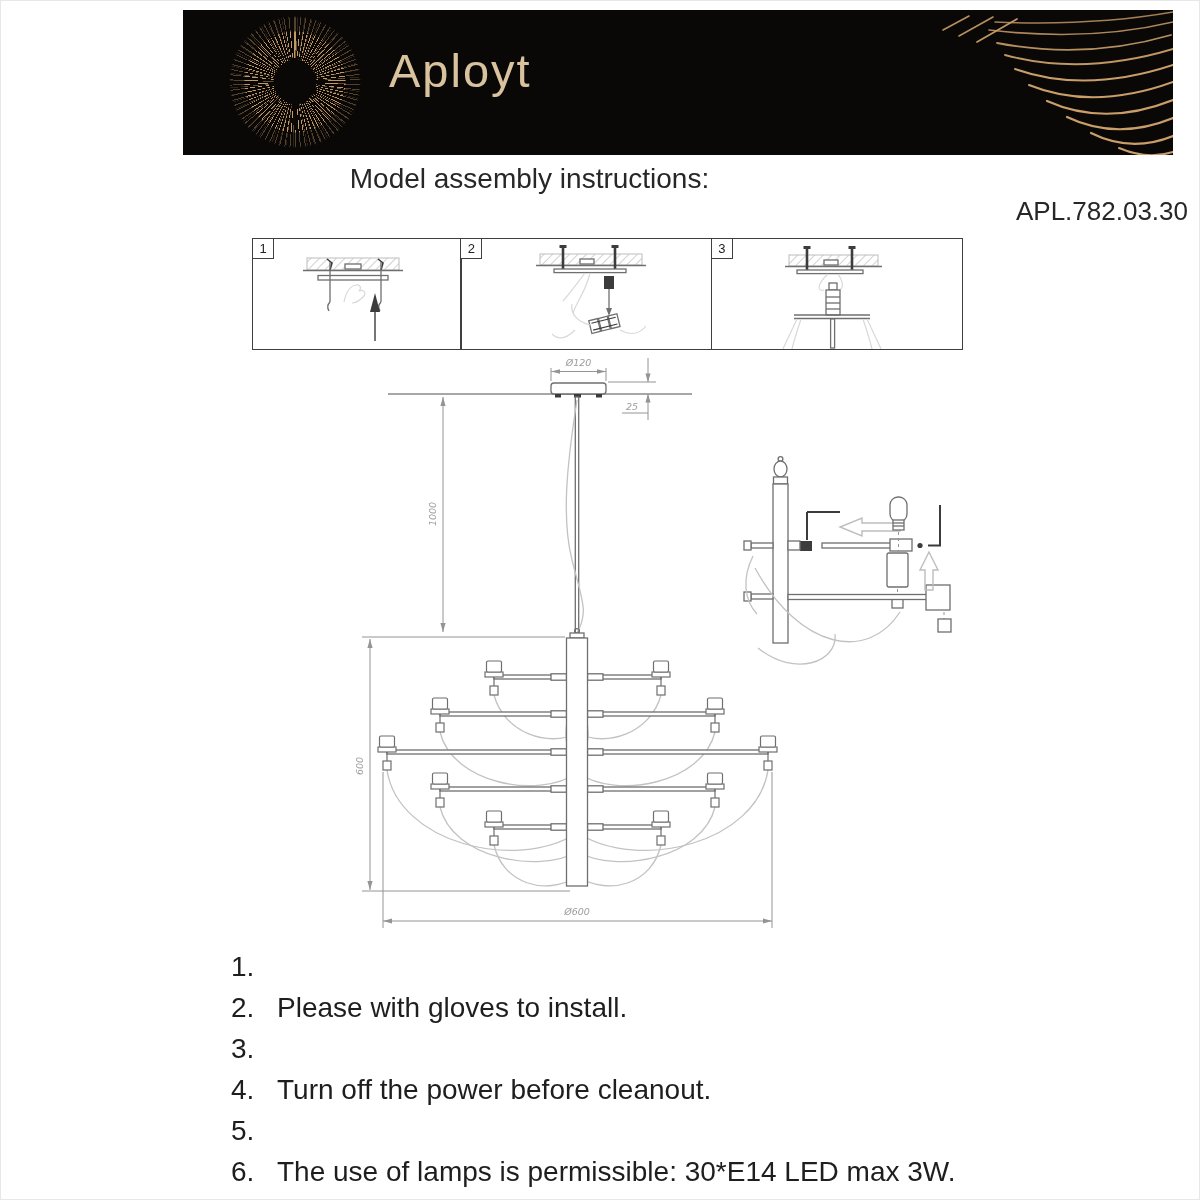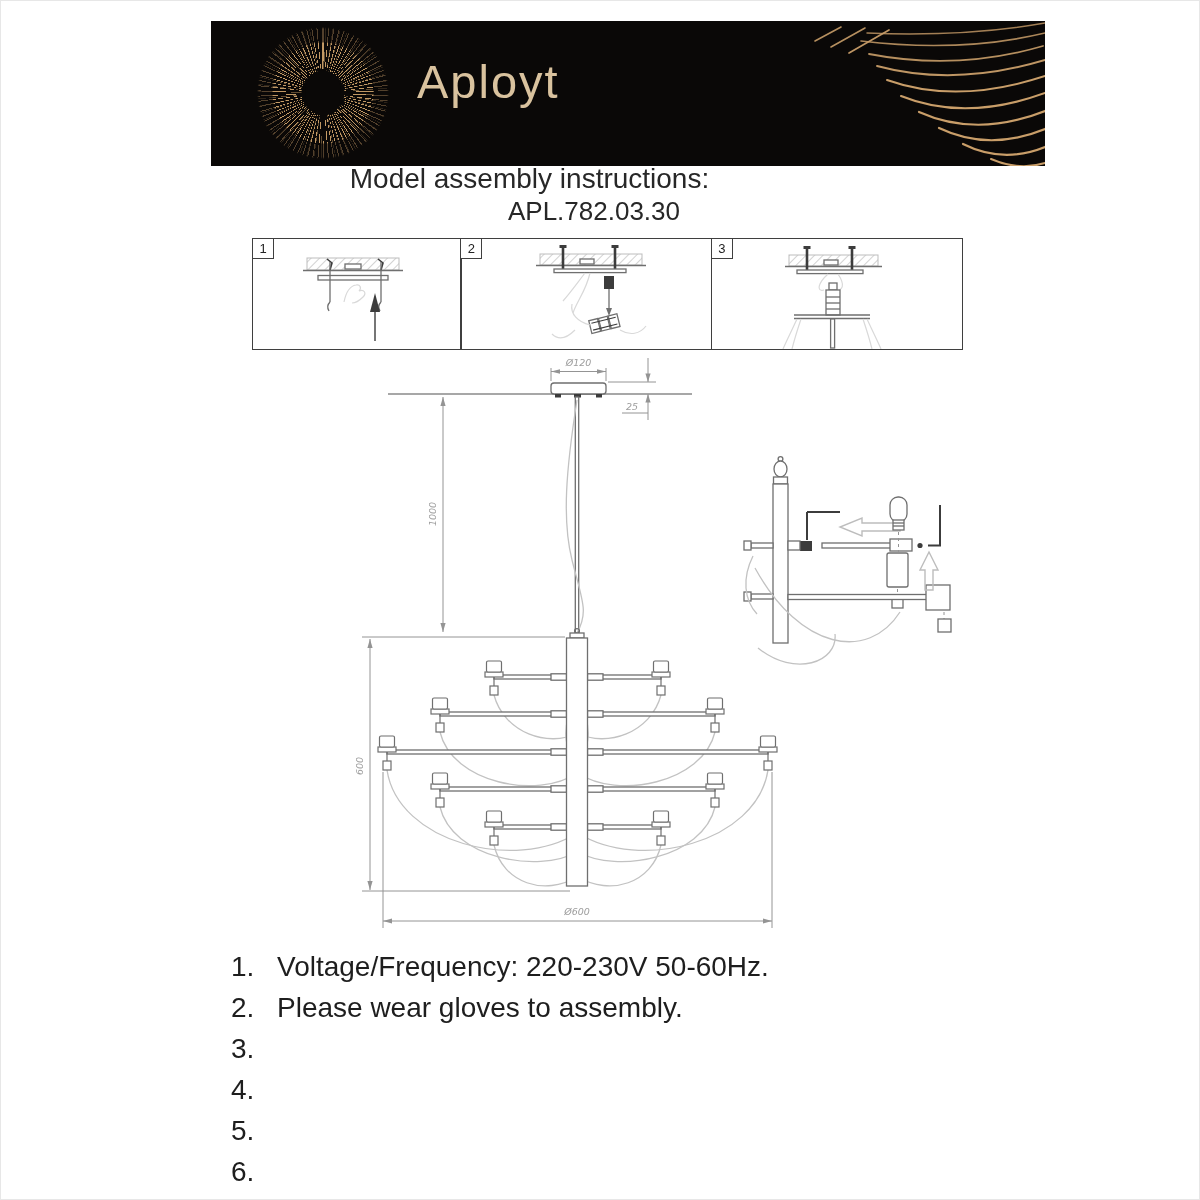--- a/index.html
+++ b/index.html
@@ -1,37 +1,37 @@
 <!DOCTYPE html>
 <html style="--banner_bg: #0a0807; --accent_gold: #c99e69; --brand_text: #d9c29e; --line: #6f6f6f; --wire: #c2c2c2; --dim: #949494; --text: #1e1e1e;"><head>
 <meta charset="utf-8">
 <style>
   html,body{margin:0;padding:0;background:#ffffff;}
   .page{position:relative;width:1200px;height:1200px;background:#fff;
         font-family:"Liberation Sans",sans-serif;overflow:hidden;
         box-shadow:inset 0 0 0 1px #e7e7e7;}
   
-  .banner{position:absolute;left:183px;top:21px;width:834px;height:145px;
-          background:var(--banner_bg,#0a0807);overflow:hidden;margin-left:28px;}
+  .banner{position:absolute;left:183px;top:10px;width:990px;height:145px;
+          background:var(--banner_bg,#0a0807);overflow:hidden;}
   .burst{position:absolute;left:44px;top:4px;width:136px;height:136px;}
   .burst-rays{position:absolute;inset:0;border-radius:50%;
     background:
       repeating-conic-gradient(from 0deg, rgba(203,160,105,.95) 0 .9deg, transparent .9deg 4.6deg),
       repeating-conic-gradient(from 2.1deg, rgba(203,160,105,.45) 0 .7deg, transparent .7deg 6.4deg);
     -webkit-mask:radial-gradient(circle at 50% 50%, transparent 0 21px, #000 22px 50px, rgba(0,0,0,.4) 51px 64px, transparent 66px);
             mask:radial-gradient(circle at 50% 50%, transparent 0 21px, #000 22px 50px, rgba(0,0,0,.4) 51px 64px, transparent 66px);}
   .burst-hole{position:absolute;left:50%;top:50%;width:36px;height:46px;
               transform:translate(-50%,-50%);background:var(--banner_bg,#0a0807);border-radius:50%;}
   .brand{position:absolute;left:206px;top:33px;font-size:47px;color:#d9c29e;
          letter-spacing:2px;font-weight:normal;}
   .banner-rays{position:absolute;right:0;top:0;}
   
   .title{position:absolute;left:0;top:163px;width:1059px;text-align:center;
          font-size:28px;color:#272727;z-index:3;}
-  .model{position:absolute;left:0;top:196px;width:1188px;text-align:center;
+  .model{position:absolute;left:0;top:196px;width:1188px;text-align:right;
          font-size:26px;color:#272727;z-index:3;}
   
   .panels{position:absolute;left:252px;top:238px;display:flex;z-index:2;}
   .panel{height:112px;border:1.6px solid #3f3f3f;box-sizing:border-box;
          position:relative;background:transparent;}
   .panel.p1{width:210px;}
   .panel.p2{width:252px;margin-left:-1.6px;}
   .panel.p3{width:252px;margin-left:-1.6px;}
   .panel .num{position:absolute;left:0;top:0;width:20px;height:19px;
          border-right:1.4px solid #3f3f3f;border-bottom:1.4px solid #3f3f3f;
@@ -337,33 +337,34 @@
 
       <path d="M755,568 C800,650 868,662 900,612" class="wire"></path>
       <path d="M758,648 C795,678 838,662 835,634" class="wire"></path>
       <path d="M753,556 C742,578 744,600 757,614" class="wire"></path>
     </g>
   </svg>
 
   <ol class="instructions">
     <li>
       <span class="n">1.</span>
-      <span class="t">Voltage/Frequency: 220-230V 50-60Hz.</span>
     </li>
     <li>
       <span class="n">2.</span>
-      <span class="t">Please wear gloves to assembly.</span>
+      <span class="t">Please with gloves to install.</span>
     </li>
     <li>
       <span class="n">3.</span>
     </li>
     <li>
       <span class="n">4.</span>
+      <span class="t">Turn off the power before cleanout.</span>
     </li>
     <li>
       <span class="n">5.</span>
     </li>
     <li>
       <span class="n">6.</span>
+      <span class="t">The use of lamps is permissible: 30*E14 LED max 3W.</span>
     </li>
   </ol>
 
 </div>
 
 </body></html>

